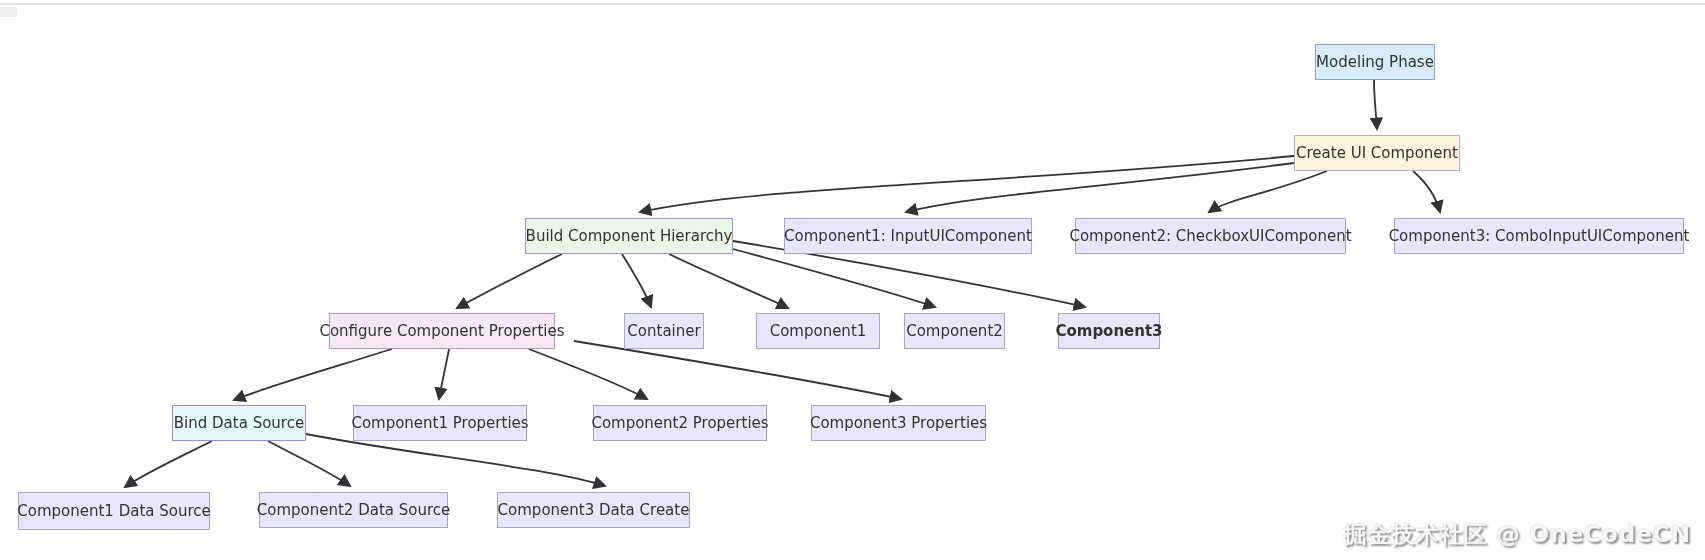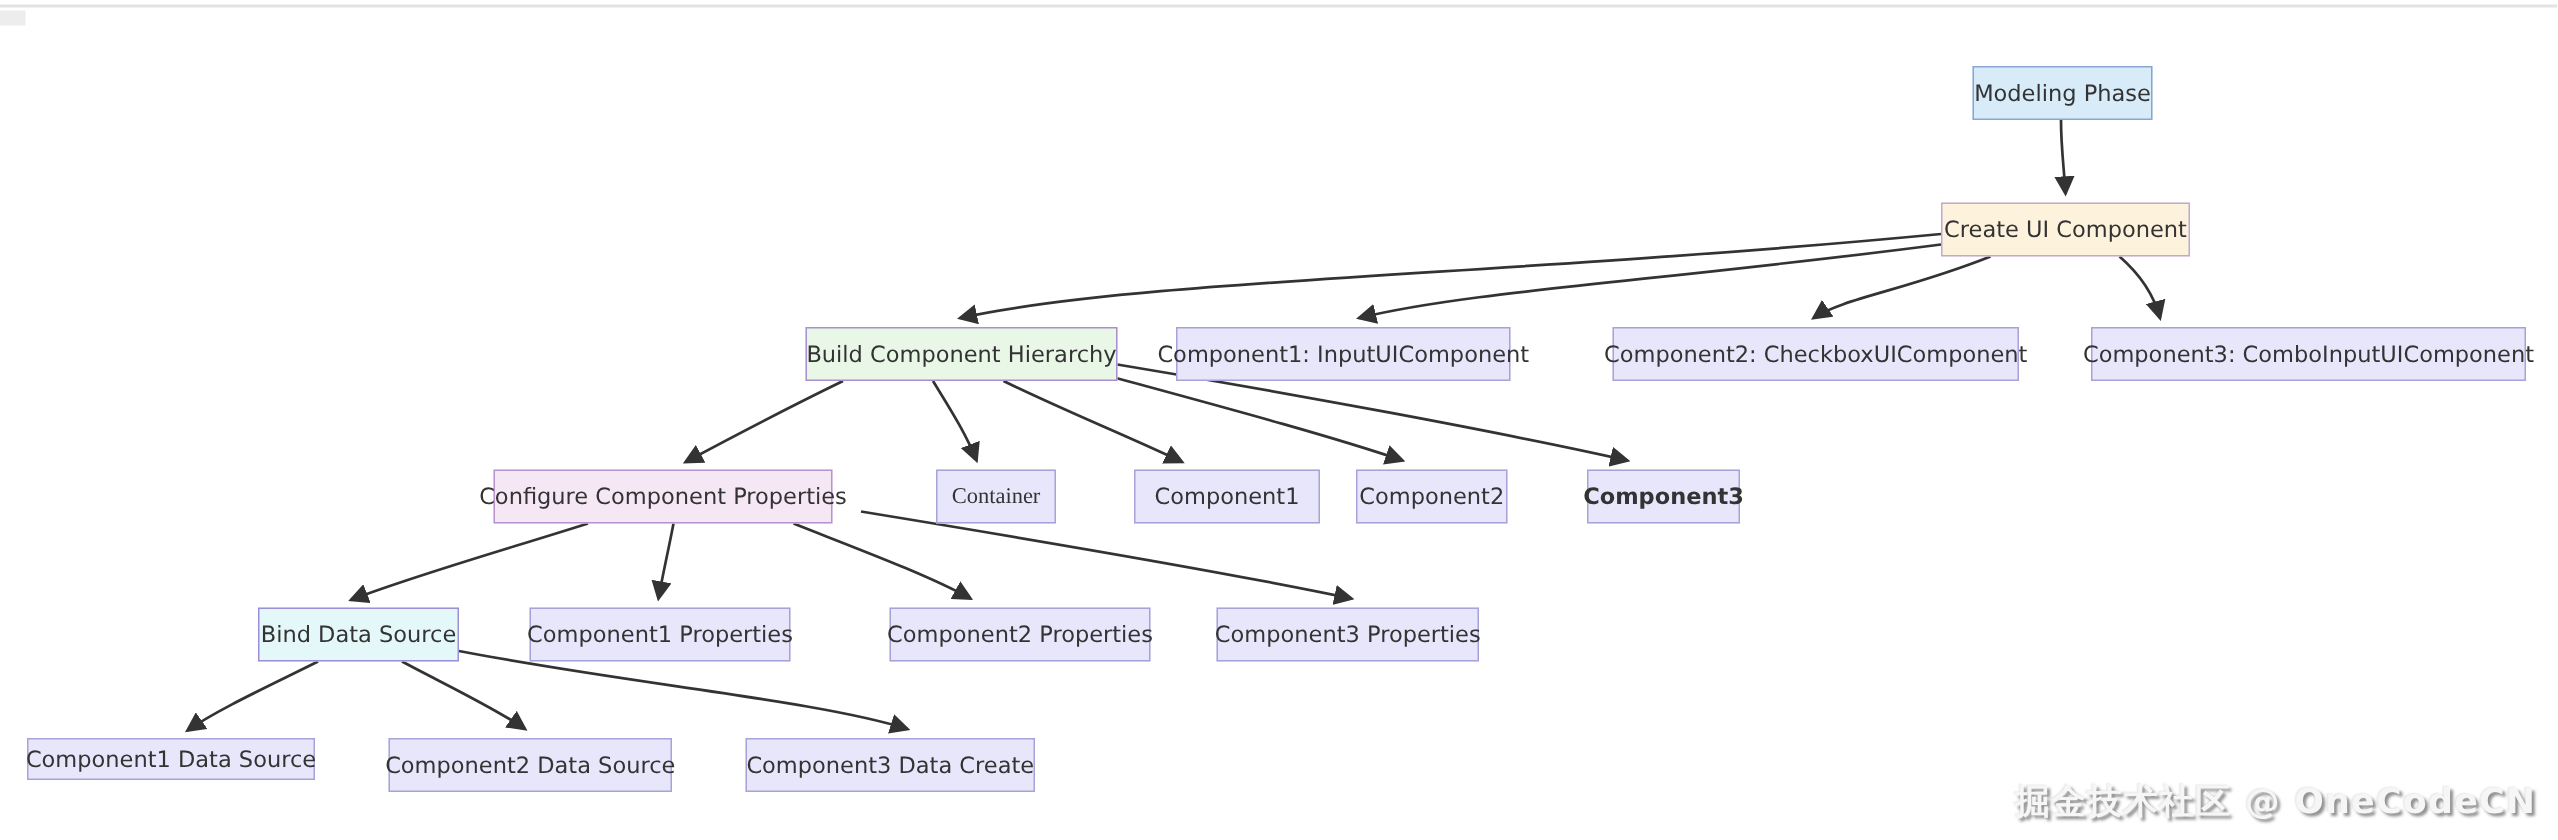--- a/index.html
+++ b/index.html
@@ -64,36 +64,36 @@
       </g>
   </svg>
 
   <div id="nodes-layer">
       <div class="node blue" style="left: 1315px; top: 44px; width: 120px; height: 36px;">
         <span>Modeling Phase</span>
       </div>
       <div class="node cream" style="left: 1294px; top: 135px; width: 166px; height: 36px;">
         <span>Create UI Component</span>
       </div>
-      <div class="node green" style="left: 525px; top: 218px; width: 208px; height: 36px; margin-left: 12px;">
+      <div class="node green" style="left: 525px; top: 218px; width: 208px; height: 36px;">
         <span>Build Component Hierarchy</span>
       </div>
-      <div class="node lavender" style="left: 784px; top: 218px; width: 223px; height: 36px;">
+      <div class="node lavender" style="left: 784px; top: 218px; width: 248px; height: 36px;">
         <span>Component1: InputUIComponent</span>
       </div>
       <div class="node lavender" style="left: 1075px; top: 218px; width: 271px; height: 36px;">
         <span>Component2: CheckboxUIComponent</span>
       </div>
       <div class="node lavender" style="left: 1394px; top: 218px; width: 290px; height: 36px;">
         <span>Component3: ComboInputUIComponent</span>
       </div>
       <div class="node pink" style="left: 329px; top: 313px; width: 226px; height: 36px;">
         <span>Configure Component Properties</span>
       </div>
-      <div class="node lavender" style="left: 624px; top: 313px; width: 80px; height: 36px; font-family: Liberation Serif, serif;">
+      <div class="node lavender" style="left: 624px; top: 313px; width: 80px; height: 36px;">
         <span>Container</span>
       </div>
       <div class="node lavender" style="left: 756px; top: 313px; width: 124px; height: 36px;">
         <span>Component1</span>
       </div>
       <div class="node lavender" style="left: 904px; top: 313px; width: 101px; height: 36px;">
         <span>Component2</span>
       </div>
       <div class="node lavender" style="left: 1058px; top: 313px; width: 102px; height: 36px; font-weight: bold;">
         <span>Component3</span>
@@ -103,21 +103,21 @@
       </div>
       <div class="node lavender" style="left: 353px; top: 405px; width: 174px; height: 36px;">
         <span>Component1 Properties</span>
       </div>
       <div class="node lavender" style="left: 593px; top: 405px; width: 174px; height: 36px;">
         <span>Component2 Properties</span>
       </div>
       <div class="node lavender" style="left: 811px; top: 405px; width: 175px; height: 36px;">
         <span>Component3 Properties</span>
       </div>
-      <div class="node lavender" style="left: 18px; top: 492px; width: 192px; height: 28px;">
+      <div class="node lavender" style="left: 18px; top: 492px; width: 192px; height: 38px;">
         <span>Component1 Data Source</span>
       </div>
       <div class="node lavender" style="left: 259px; top: 492px; width: 189px; height: 36px;">
         <span>Component2 Data Source</span>
       </div>
       <div class="node lavender" style="left: 497px; top: 492px; width: 193px; height: 36px;">
         <span>Component3 Data Create</span>
       </div>
     </div>
 

